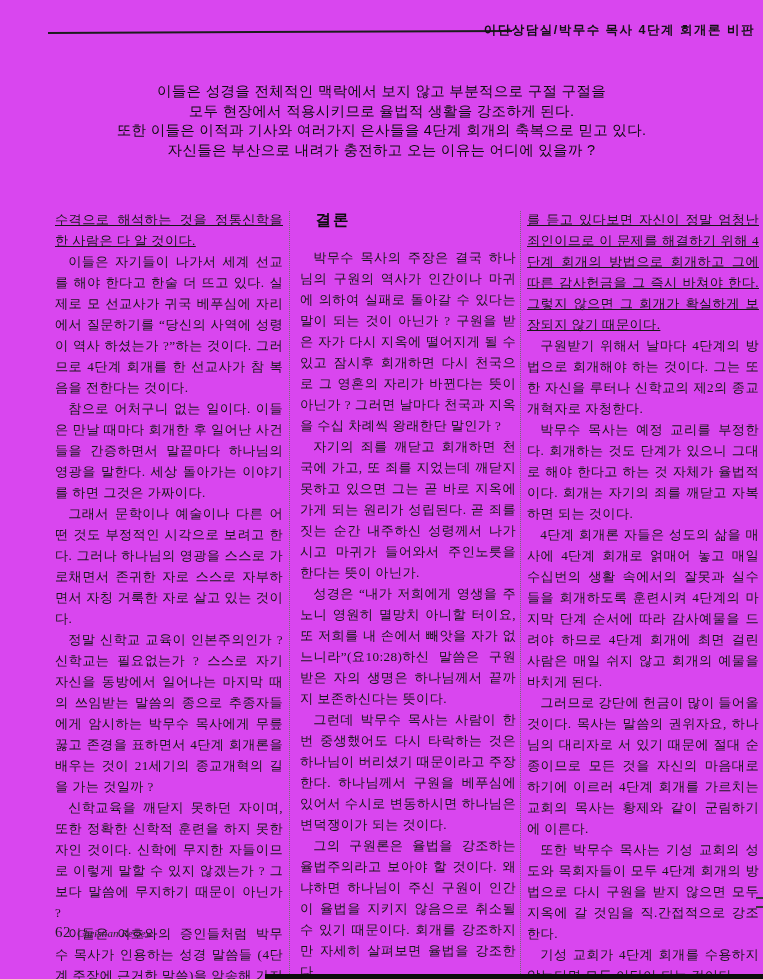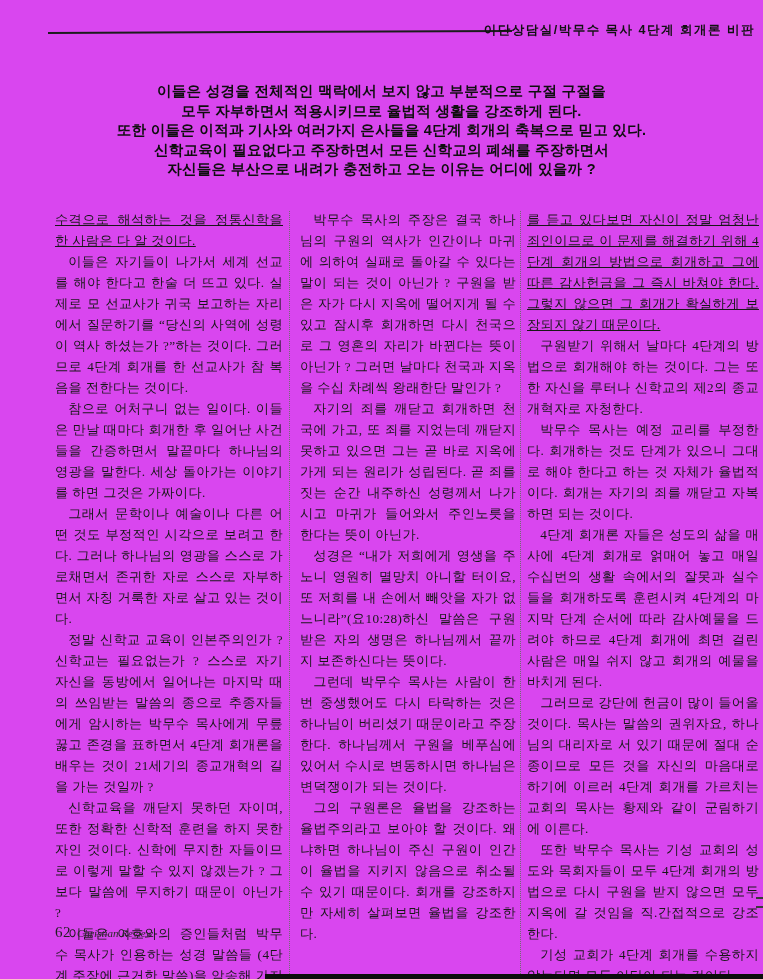--- a/index.html
+++ b/index.html
@@ -38,21 +38,21 @@
     white-space: nowrap;
   }
   
   .intro {
     position: absolute;
     top: 82px;
     left: 0;
     width: 100%;
     text-align: center;
     font-family: "Liberation Sans", "DejaVu Sans", sans-serif;
-    font-weight: bold;
+    font-weight: normal;
     font-size: 14.5px;
     line-height: 19.5px;
     letter-spacing: 0.3px;
     color: #0e0e0e;
   }
   
   .columns {
     position: absolute;
     top: 209px;
     left: 55px;
@@ -137,41 +137,41 @@
 </head>
 <body>
 
 <div class="page">
 
   <div class="header-rule"></div>
   <div class="running-head">이단상담실/박무수 목사 4단계 회개론 비판</div>
 
   <div class="intro">
     <div>이들은 성경을 전체적인 맥락에서 보지 않고 부분적으로 구절 구절을</div>
-    <div>모두 자부하면서 적용시키므로 율법적 생활을 강조하게 된다.</div>
+    <div>모두 현장에서 적용시키므로 율법적 생활을 강조하게 된다.</div>
     <div>또한 이들은 이적과 기사와 여러가지 은사들을 4단계 회개의 축복으로 믿고 있다.</div>
-    <div>신학교육이 필요없다고 주장하면서 모든 신학교의 폐쇄를 주장하면서</div>
     <div>자신들은 부산으로 내려가 충전하고 오는 이유는 어디에 있을까 ?</div>
   </div>
 
   <div class="columns">
 
     <div class="col col-1">
       <p class="cont">수격으로 해석하는 것을 정통신학을 한 사람은 다 알 것이다.</p>
-      <p>이들은 자기들이 나가서 세계 선교를 해야 한다고 한술 더 뜨고 있다. 실제로 모 선교사가 귀국 보고하는 자리에서 질문하기를 “당신의 사역에 성령이 역사 하셨는가 ?”하는 것이다. 그러므로 4단계 회개를 한 선교사가 참 복음을 전한다는 것이다.</p>
+      <p>이들은 자기들이 나가서 세계 선교를 해야 한다고 한술 더 뜨고 있다. 실제로 모 선교사가 귀국 베푸심에 자리에서 질문하기를 “당신의 사역에 성령이 역사 하셨는가 ?”하는 것이다. 그러므로 4단계 회개를 한 선교사가 참 복음을 전한다는 것이다.</p>
       <p>참으로 어처구니 없는 일이다. 이들은 만날 때마다 회개한 후 일어난 사건들을 간증하면서 말끝마다 하나님의 영광을 말한다. 세상 돌아가는 이야기를 하면 그것은 가짜이다.</p>
       <p>그래서 문학이나 예술이나 다른 어떤 것도 부정적인 시각으로 보려고 한다. 그러나 하나님의 영광을 스스로 가로채면서 존귀한 자로 스스로 자부하면서 자칭 거룩한 자로 살고 있는 것이다.</p>
       <p>정말 신학교 교육이 인본주의인가 ? 신학교는 필요없는가 ? 스스로 자기 자신을 동방에서 일어나는 마지막 때의 쓰임받는 말씀의 종으로 추종자들에게 암시하는 박무수 목사에게 무릎꿇고 존경을 표하면서 4단계 회개론을 배우는 것이 21세기의 종교개혁의 길을 가는 것일까 ?</p>
       <p>신학교육을 깨닫지 못하던 자이며, 또한 정확한 신학적 훈련을 하지 못한 자인 것이다. 신학에 무지한 자들이므로 이렇게 말할 수 있지 않겠는가 ? 그보다 말씀에 무지하기 때문이 아닌가 ?</p>
       <p>이들은 여호와의 증인들처럼 박무수 목사가 인용하는 성경 말씀들 (4단계 주장에 근거한 말씀)을 암송해 가지고 기성교회 성도들과 목회자들을 유혹하고 있는 것이다.</p>
     </div>
 
     <div class="divider div-1"></div>
 
     <div class="col col-2">
+      <h2 class="section-heading">결론</h2>
       <p>박무수 목사의 주장은 결국 하나님의 구원의 역사가 인간이나 마귀에 의하여 실패로 돌아갈 수 있다는 말이 되는 것이 아닌가 ? 구원을 받은 자가 다시 지옥에 떨어지게 될 수 있고 잠시후 회개하면 다시 천국으로 그 영혼의 자리가 바뀐다는 뜻이 아닌가 ? 그러면 날마다 천국과 지옥을 수십 차례씩 왕래한단 말인가 ?</p>
       <p>자기의 죄를 깨닫고 회개하면 천국에 가고, 또 죄를 지었는데 깨닫지 못하고 있으면 그는 곧 바로 지옥에 가게 되는 원리가 성립된다. 곧 죄를 짓는 순간 내주하신 성령께서 나가시고 마귀가 들어와서 주인노릇을 한다는 뜻이 아닌가.</p>
       <p>성경은 “내가 저희에게 영생을 주노니 영원히 멸망치 아니할 터이요, 또 저희를 내 손에서 빼앗을 자가 없느니라”(요10:28)하신 말씀은 구원받은 자의 생명은 하나님께서 끝까지 보존하신다는 뜻이다.</p>
       <p>그런데 박무수 목사는 사람이 한번 중생했어도 다시 타락하는 것은 하나님이 버리셨기 때문이라고 주장한다. 하나님께서 구원을 베푸심에 있어서 수시로 변동하시면 하나님은 변덕쟁이가 되는 것이다.</p>
       <p>그의 구원론은 율법을 강조하는 율법주의라고 보아야 할 것이다. 왜냐하면 하나님이 주신 구원이 인간이 율법을 지키지 않음으로 취소될 수 있기 때문이다. 회개를 강조하지만 자세히 살펴보면 율법을 강조한다.</p>
 
     </div>
 
     <div class="divider div-2"></div>
 

